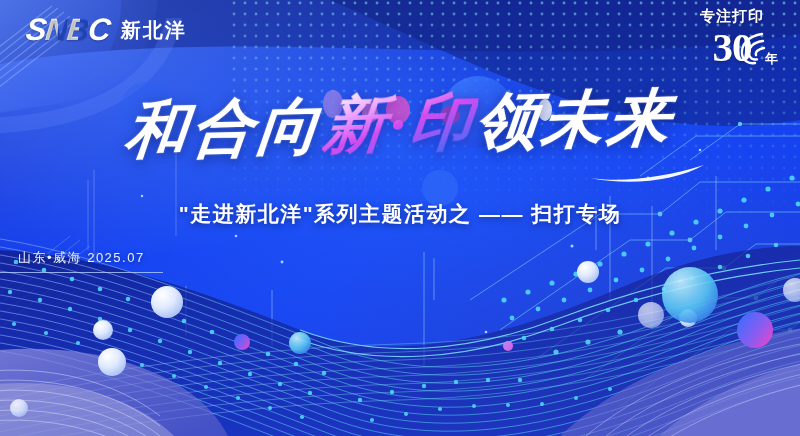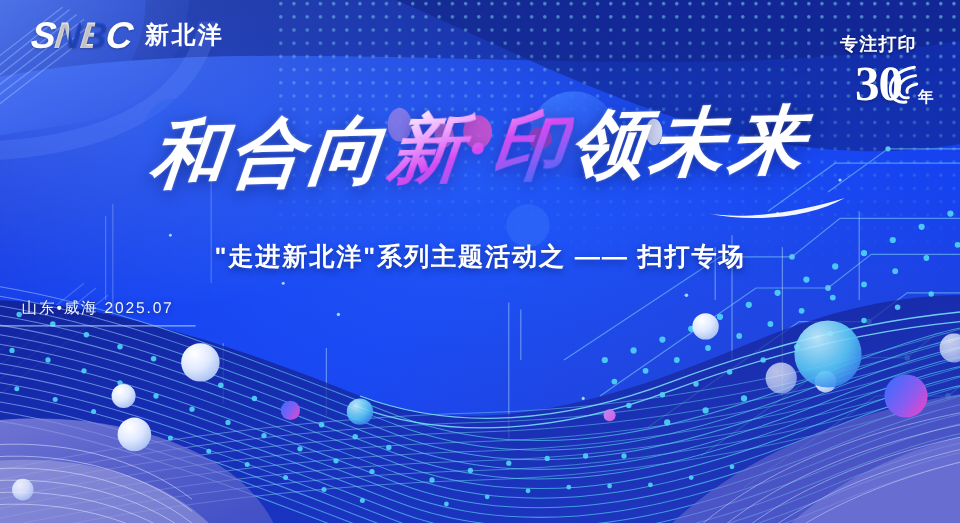--- a/index.html
+++ b/index.html
@@ -48,21 +48,21 @@
   }
 
   
   #anniv{
     position:absolute; right:16px; top:8px;
     width:104px; text-align:center; z-index:40;
     color:#fff;
   }
   #anniv-top{
     font-size:15px; font-weight:bold; letter-spacing:1px;
-    line-height:1.1; text-shadow:0 1px 2px rgba(0,0,0,.3);margin-top:22px;
+    line-height:1.1; text-shadow:0 1px 2px rgba(0,0,0,.3);
   }
   #anniv-num-row{
     position:relative; height:44px; margin-top:1px;
     display:flex; align-items:center; justify-content:center;
   }
   #anniv-num{
     font-size:41px; font-weight:bold; line-height:1;
     font-family:"Liberation Serif","DejaVu Serif",serif;
     letter-spacing:-1px;
     text-shadow:0 1px 3px rgba(0,0,0,.3);

